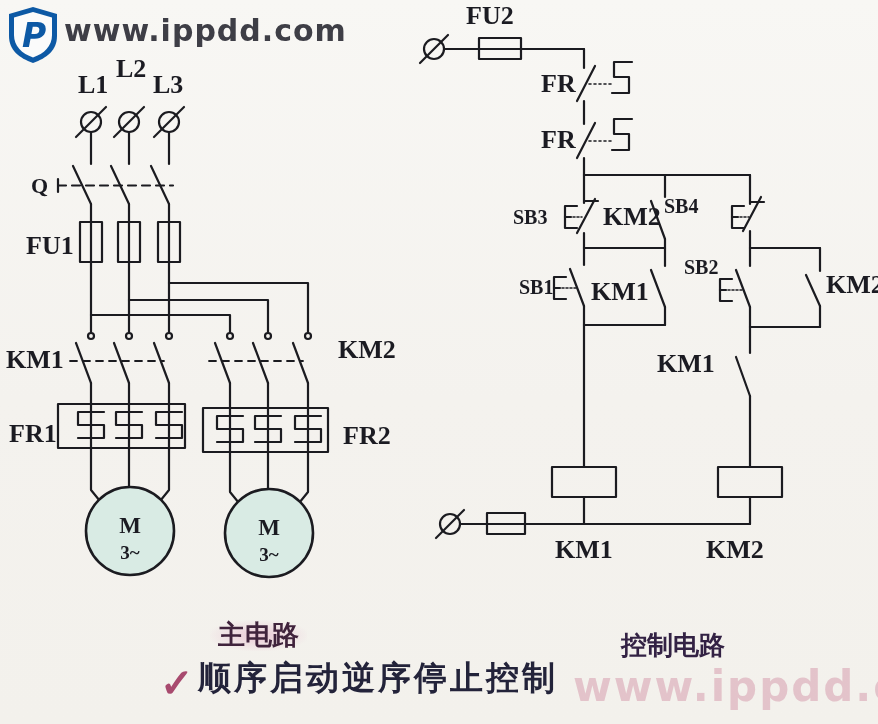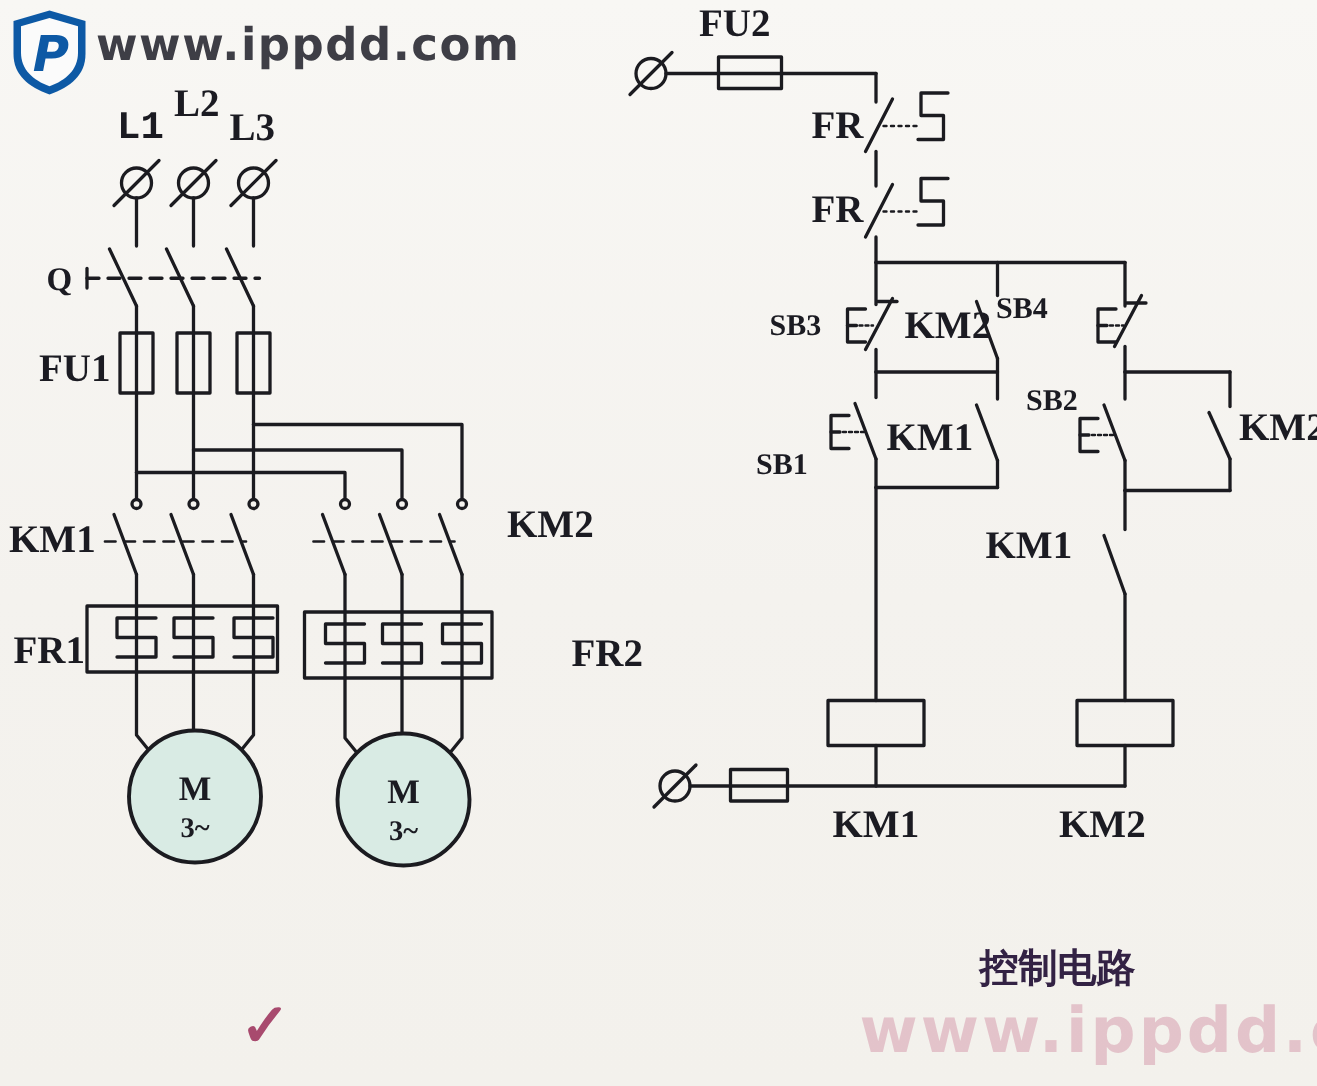--- a/index.html
+++ b/index.html
@@ -11,21 +11,21 @@
   }
   .lbl{position:absolute;font-weight:bold;white-space:nowrap;line-height:1;}
   .sans{font-family:"DejaVu Sans", sans-serif;}
   .site{font-size:30px;font-weight:bold;color:#3e3e46;letter-spacing:1px;}
   .dev{font-size:26px;}
   .small{font-size:20px;font-family:Liberation Serif, serif;}
   .motor-m{font-size:23px;transform:translateX(-50%);}
   .motor-ph{font-size:19px;transform:translateX(-50%);}
   .section{font-size:27px;color:#40233c;padding:2px 8px;border-radius:10px;
     background:radial-gradient(ellipse at center, rgba(226,168,196,0.55) 0%, rgba(226,168,196,0.0) 75%);}
-  .section2{font-size:26px;color:#332244;margin-left:32px;}
+  .section2{font-size:26px;color:#332244;}
   .check{font-size:40px;color:#a84a6e;font-weight:bold;}
   .title{font-size:33px;color:#23233a;letter-spacing:3px;font-weight:bold;}
   .watermark{font-size:42px;font-weight:bold;color:rgba(203,122,146,0.38);
     font-family:"DejaVu Sans", sans-serif;letter-spacing:2px;}
   svg{position:absolute;left:0;top:0;}
 </style>
 </head>
 <body>
 
 <div id="stage">
@@ -223,45 +223,47 @@
     </g>
   </svg>
 
   <svg width="60" height="64" style="left:5px;top:3px;">
     <path d="M28 4 L52 11 V33 C52 47 42 55 28 60 C14 55 4 47 4 33 V11 Z" fill="#0d59a5"></path>
     <path d="M28 9 L47 14.5 V32 C47 43.5 39 50.5 28 54.5 C17 50.5 9 43.5 9 32 V14.5 Z" fill="#fbfbfb"></path>
     <text x="29" y="44" text-anchor="middle" font-family="DejaVu Sans, sans-serif" font-size="33" font-weight="bold" font-style="italic" fill="#0d59a5">P</text>
   </svg>
   <div class="lbl site sans" style="left:64px;top:16px;">www.ippdd.com</div>
 
-  <div class="lbl dev" style="left:78px;top:72px;font-family:Liberation Mono, monospace;">L1</div>
+  <div class="lbl dev" style="left:78px;top:72px;">L1</div>
   <div class="lbl dev" style="left:116px;top:56px;">L2</div>
   <div class="lbl dev" style="left:153px;top:72px;">L3</div>
   <div class="lbl" style="left:31px;top:175px;font-size:22px;">Q</div>
   <div class="lbl dev" style="left:26px;top:233px;">FU1</div>
   <div class="lbl dev" style="left:6px;top:347px;">KM1</div>
   <div class="lbl dev" style="left:338px;top:337px;">KM2</div>
   <div class="lbl dev" style="left:9px;top:421px;text-align:center;">FR1</div>
-  <div class="lbl dev" style="left:343px;top:423px;margin-left:38px;">FR2</div>
+  <div class="lbl dev" style="left:343px;top:423px;">FR2</div>
   <div class="lbl motor-m" style="left:130px;top:514px;">M</div>
   <div class="lbl motor-ph" style="left:130px;top:543px;">3~</div>
   <div class="lbl motor-m" style="left:269px;top:516px;">M</div>
   <div class="lbl motor-ph" style="left:269px;top:545px;">3~</div>
+  <div class="lbl section" style="left:210px;top:620px;">主电路</div>
 
   <div class="lbl dev" style="left:466px;top:3px;">FU2</div>
   <div class="lbl dev" style="left:541px;top:71px;">FR</div>
   <div class="lbl dev" style="left:541px;top:127px;">FR</div>
   <div class="lbl small" style="left:513px;top:207px;">SB3</div>
   <div class="lbl dev" style="left:603px;top:204px;">KM2</div>
   <div class="lbl small" style="left:664px;top:196px;">SB4</div>
-  <div class="lbl small" style="left:504px;top:277px;margin-top:23px;">SB1</div>
+  <div class="lbl small" style="left:519px;top:277px;">SB1</div>
   <div class="lbl dev" style="left:591px;top:279px;">KM1</div>
   <div class="lbl small" style="left:684px;top:257px;">SB2</div>
   <div class="lbl dev" style="left:826px;top:272px;">KM2</div>
   <div class="lbl dev" style="left:657px;top:351px;">KM1</div>
   <div class="lbl dev" style="left:555px;top:537px;">KM1</div>
   <div class="lbl dev" style="left:706px;top:537px;">KM2</div>
   <div class="lbl section2" style="left:621px;top:633px;">控制电路</div>
 
   <div class="lbl watermark" style="left:573px;top:666px;">www.ippdd.com</div>
   <div class="lbl check" style="left:160px;top:664px;">✓</div>
+  <div class="lbl title" style="left:198px;top:662px;">顺序启动逆序停止控制</div>
 
 </div>
 
 </body></html>

